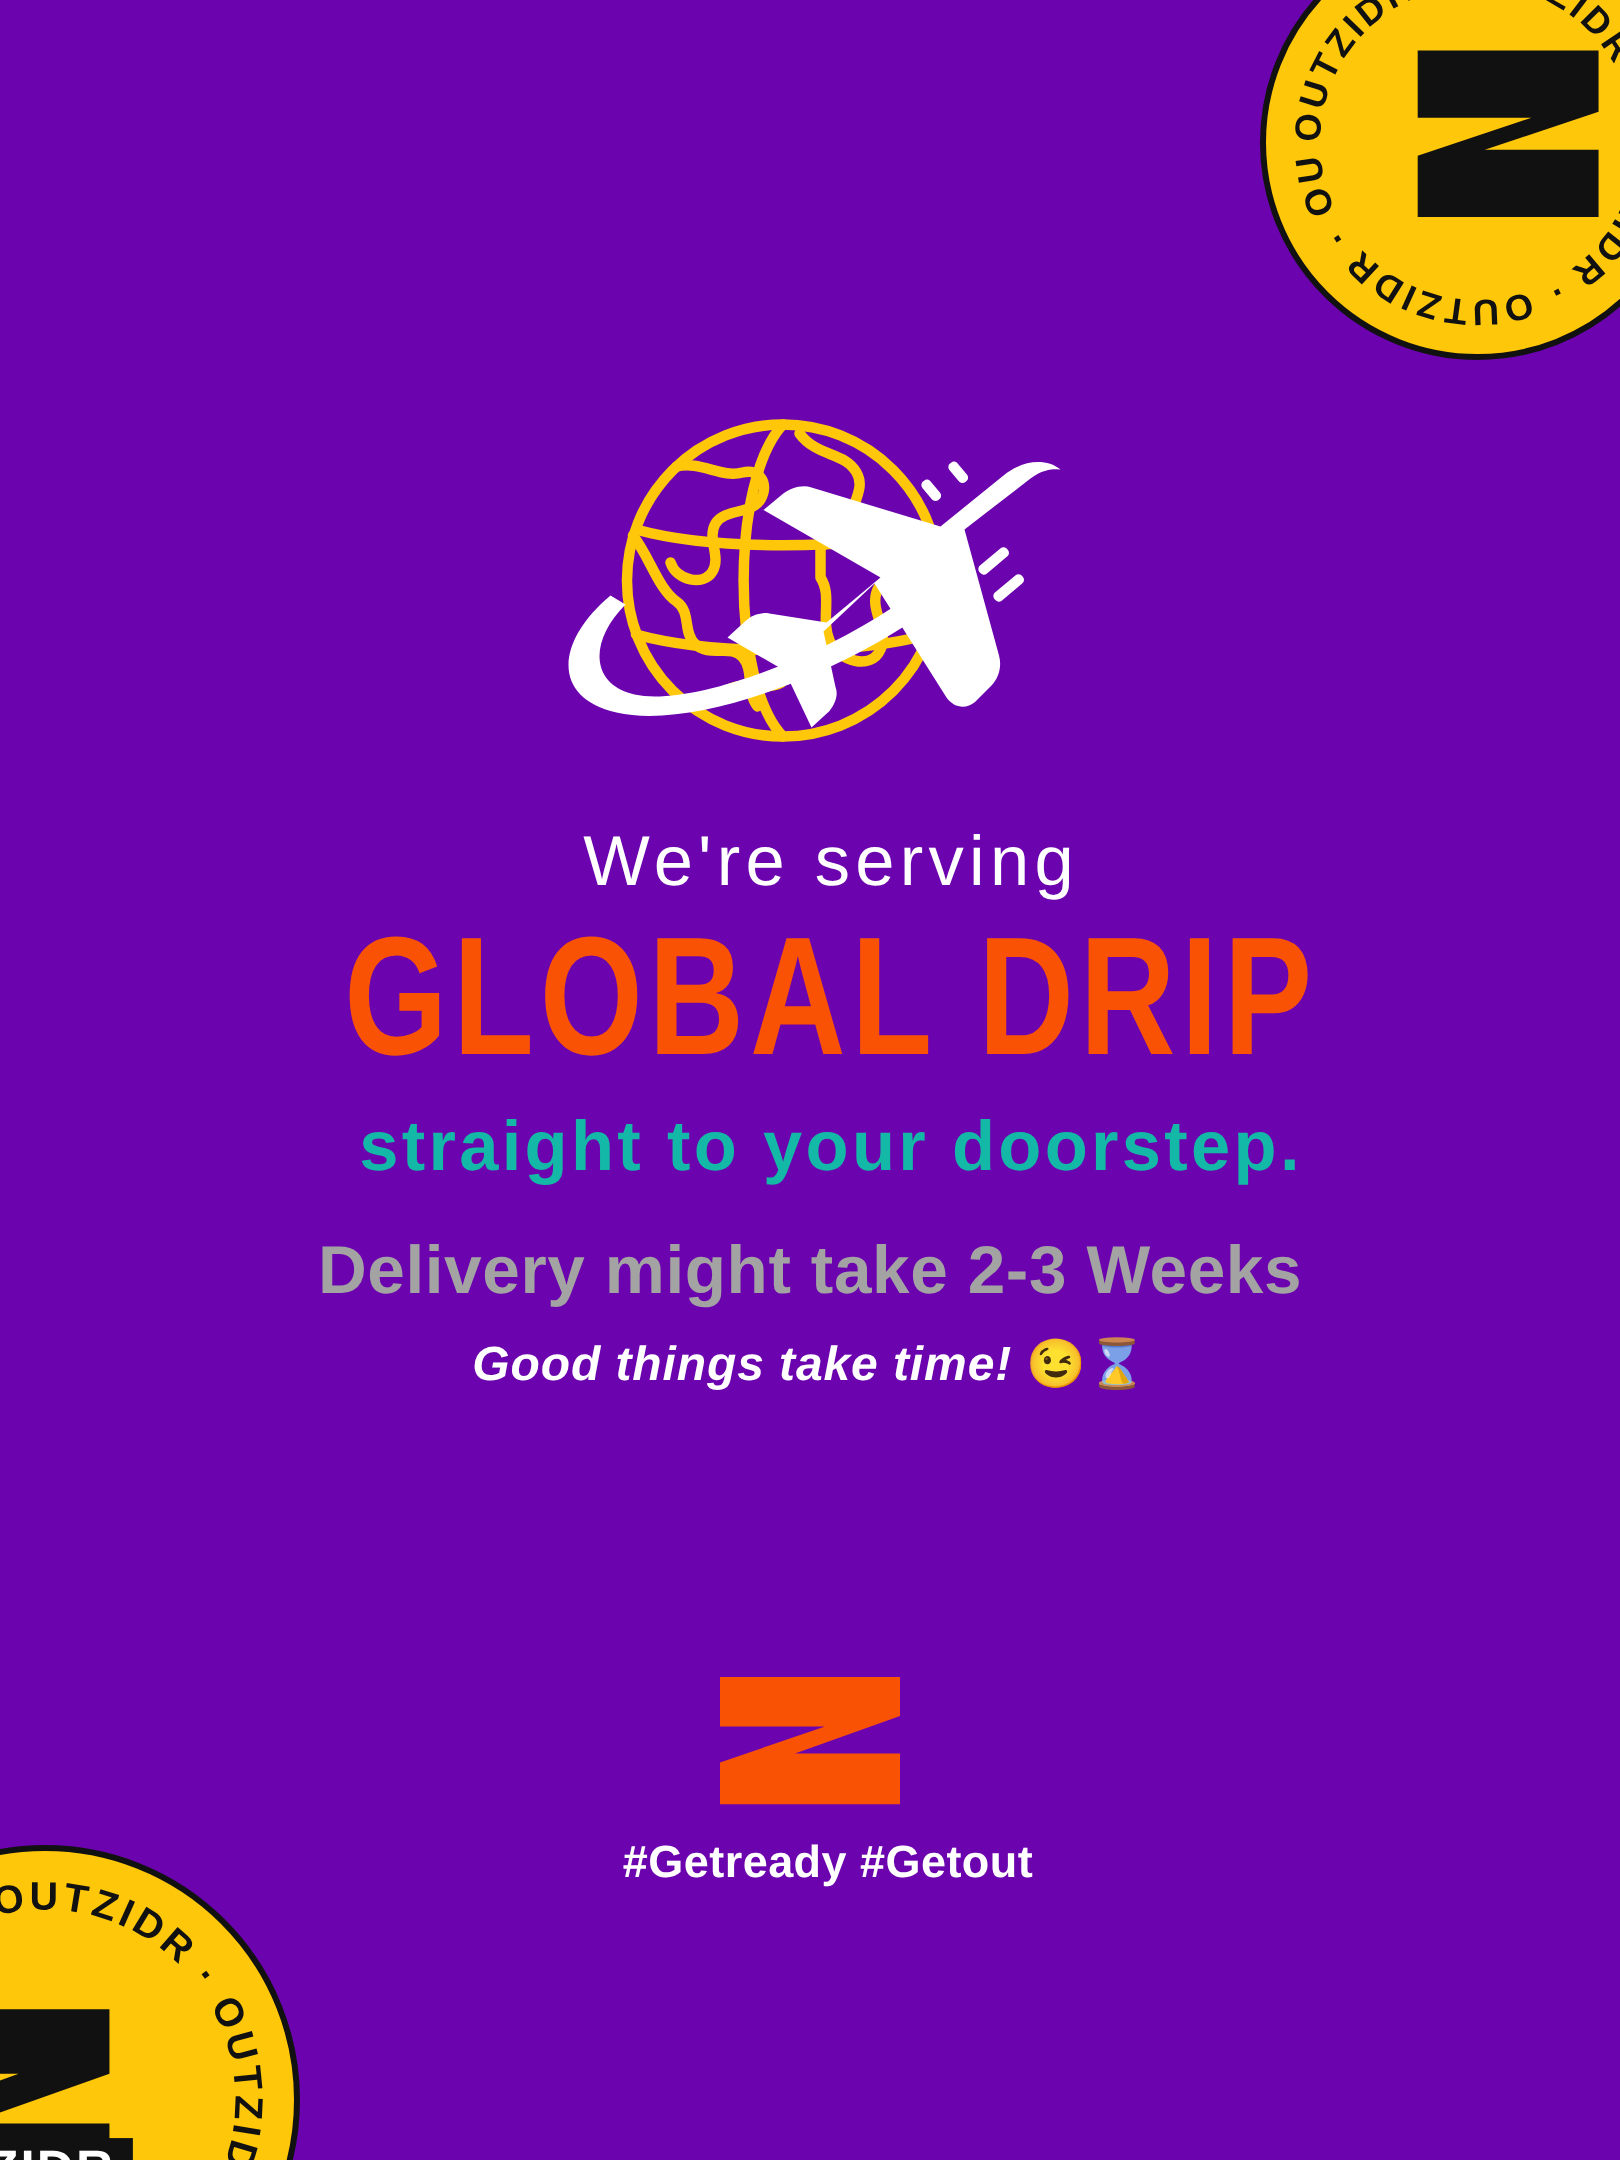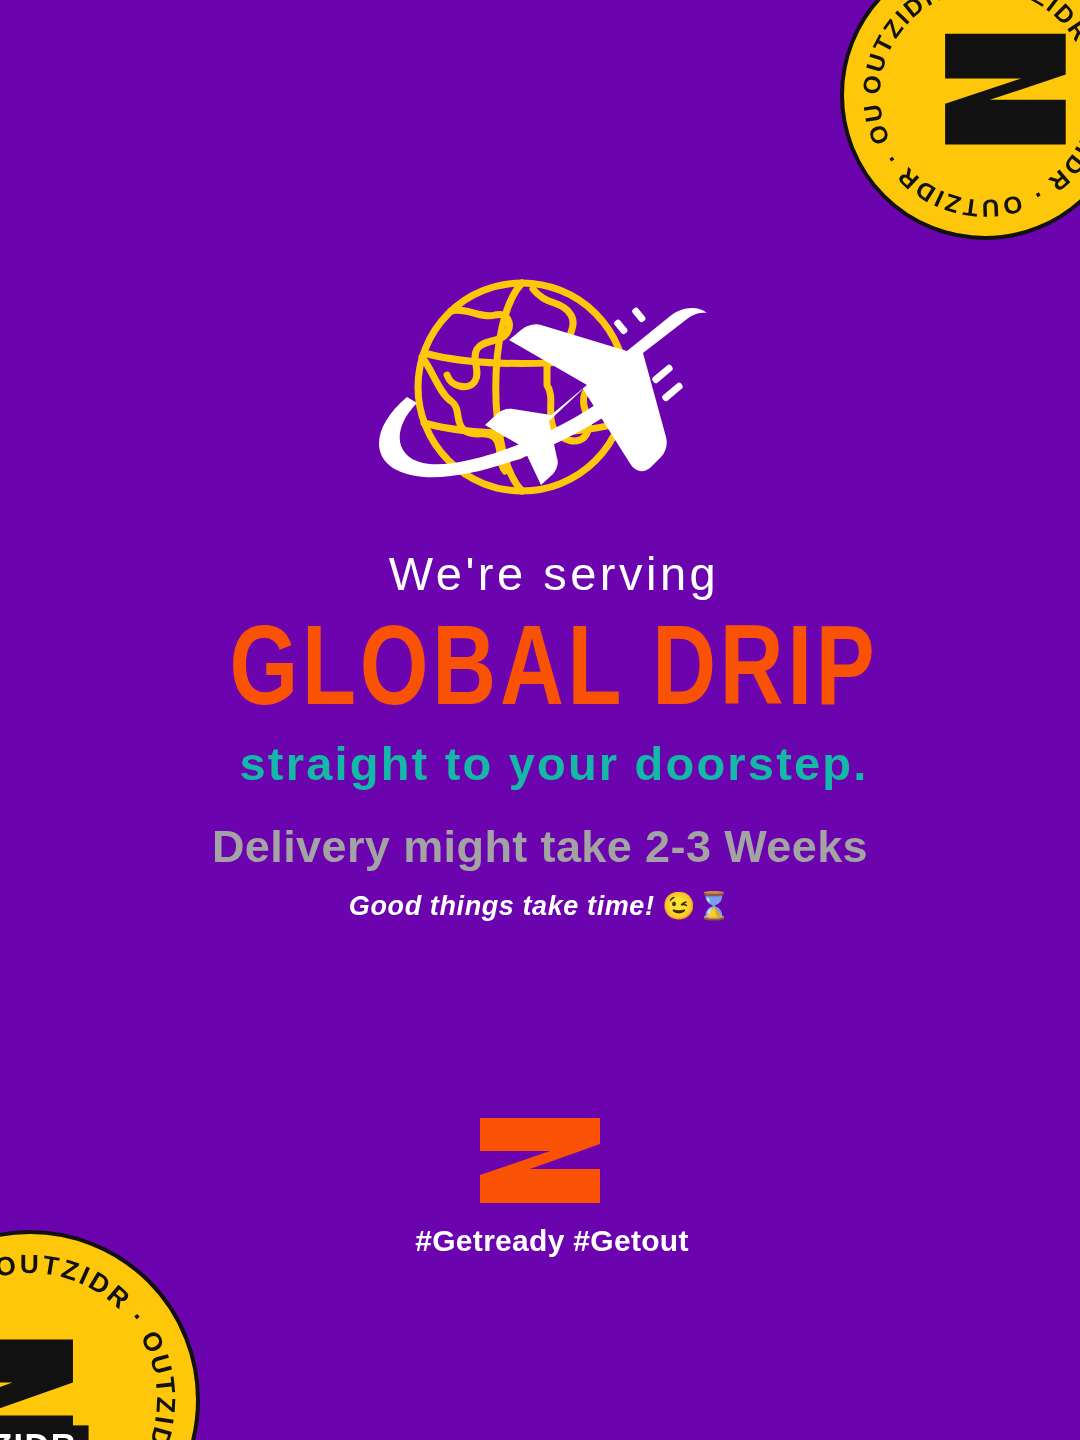--- a/index.html
+++ b/index.html
@@ -95,21 +95,21 @@
   }
   .delivery-main {
     color: #a3a3a3;
     font-size: 45px;
     font-weight: 700;
     letter-spacing: 0.4px;
     line-height: 1.2;
   }
   .delivery-sub {
     color: #ffffff;
-    font-size: 27px;
+    font-size: 32px;
     font-weight: 700;
     font-style: italic;
     letter-spacing: 0.6px;
     margin-top: 16px;
   }
   .emoji { font-style: normal; font-weight: 400; }
 
   
   #footer-logo {
     position: absolute;

